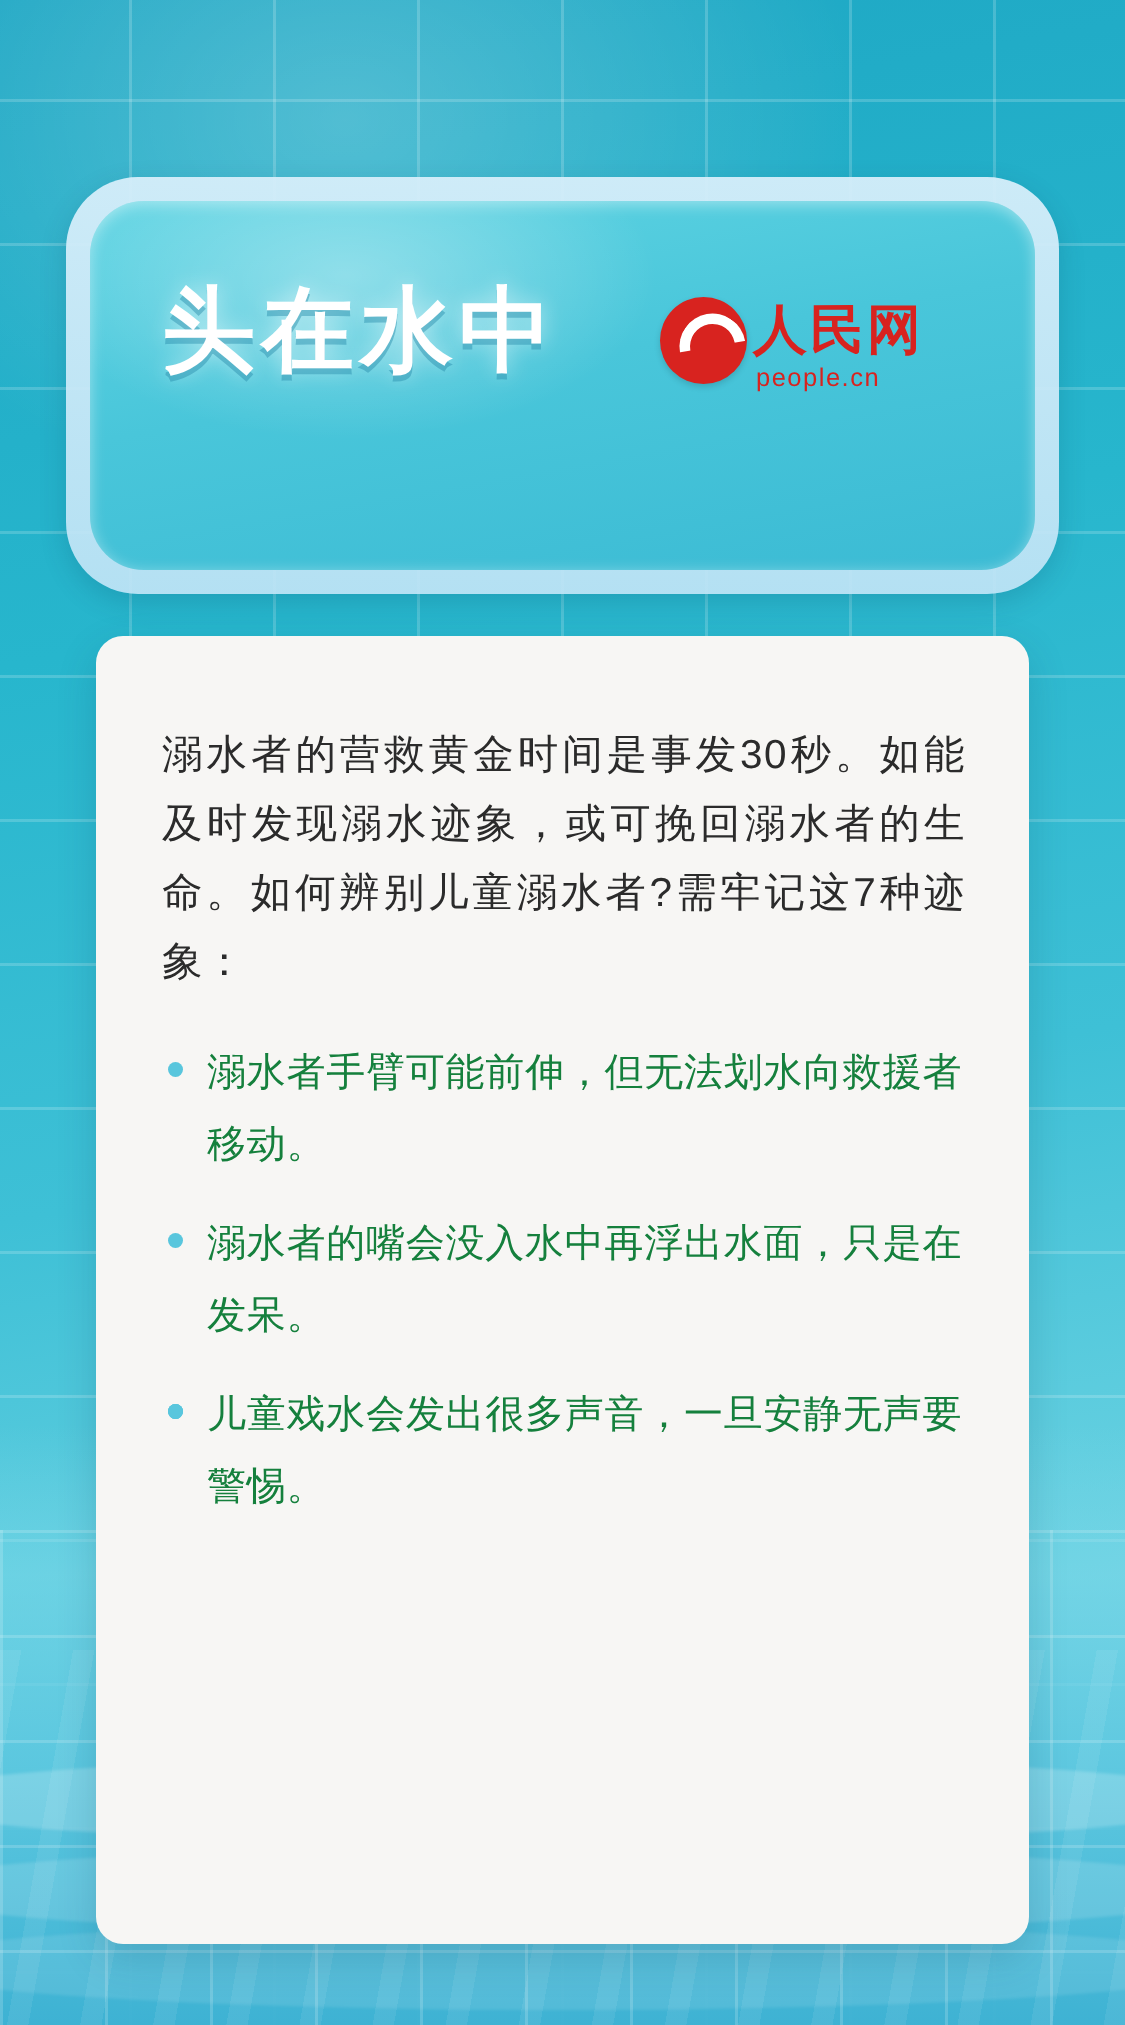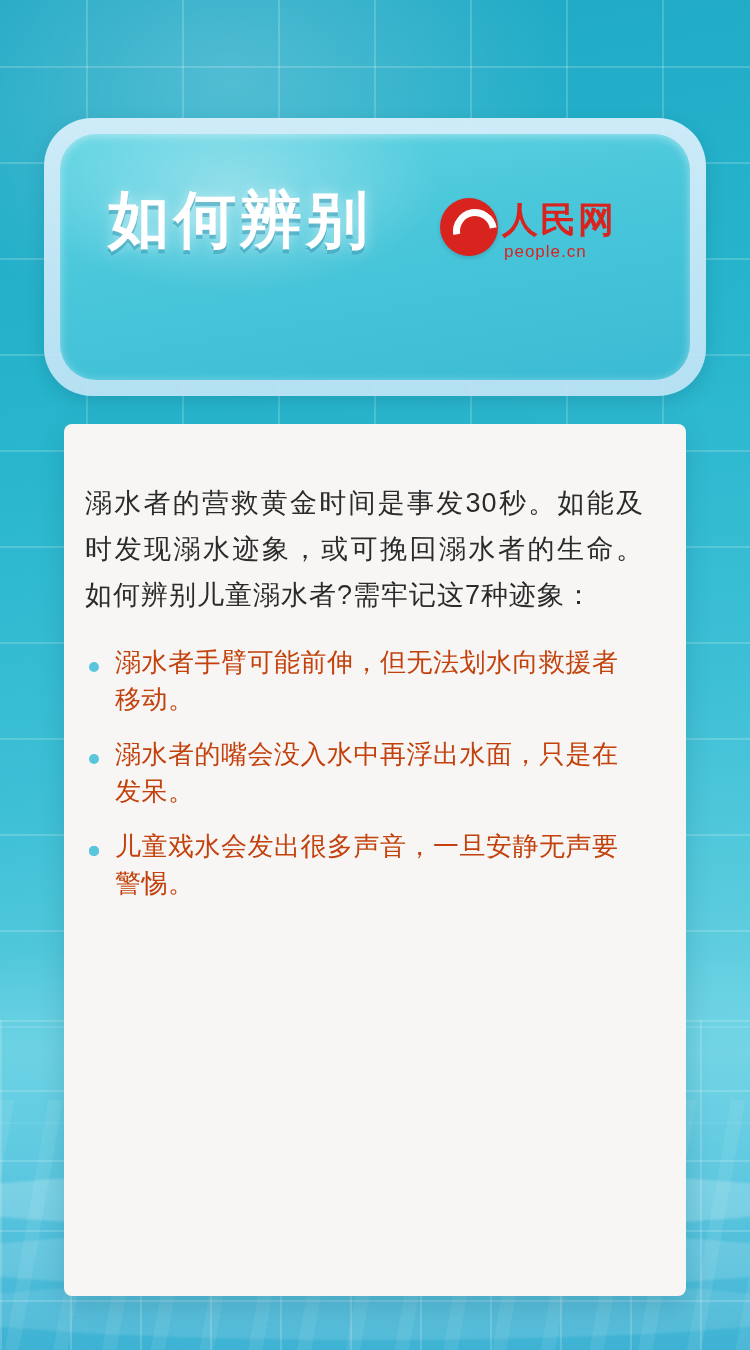--- a/index.html
+++ b/index.html
@@ -116,39 +116,39 @@
   }
   .logo-sub {
     position: absolute; left: 64px; top: 46px;
     color: #d8231f; font-size: 17px; letter-spacing: 1px;
   }
 
   
   .body-card {
     position: absolute; left: 64px; top: 424px;
     width: 622px; height: 872px;
-    border-radius: 8px;
+    border-radius: 18px;
     background: #f7f6f4;
     box-shadow: 0 10px 26px rgba(0,60,90,0.18);
-    padding: 56px 42px 30px 21px;
+    padding: 56px 42px 30px 44px;
   }
   .lead {
     color: #2b2b2b;
     font-size: 27px;
     line-height: 46px;
     letter-spacing: 1px;
     margin: 0 0 26px 0;
     text-align: justify;
   }
   ul.points { list-style: none; margin: 0; padding: 0; }
   ul.points li {
     position: relative;
-    color: #c2410c;
+    color: #15803d;
     font-size: 26px;
-    line-height: 37px;
+    line-height: 48px;
     letter-spacing: 0.5px;
     padding-left: 30px;
     margin-bottom: 18px;
   }
   ul.points li .dot {
     position: absolute; left: 4px; top: 18px;
     width: 10px; height: 10px; border-radius: 50%;
     background: #59c6dd;
   }
 </style>
@@ -163,21 +163,21 @@
     <div class="pool-tiles"></div>
     <div class="shimmer"></div>
     <div class="wave w1"></div>
     <div class="wave w2"></div>
     <div class="wave w3"></div>
   </div>
 
   <div class="title-outer">
     <div class="title-inner">
       <div class="sheen"></div>
-      <div class="title-line l1">如何辨别</div>
+      <div class="title-line l1">头在水中</div>
 
       <div class="logo">
         <div class="logo-mark"></div>
         <div class="logo-cn">人民网</div>
         <div class="logo-sub">people.cn</div>
       </div>
     </div>
   </div>
 
   <div class="body-card">

